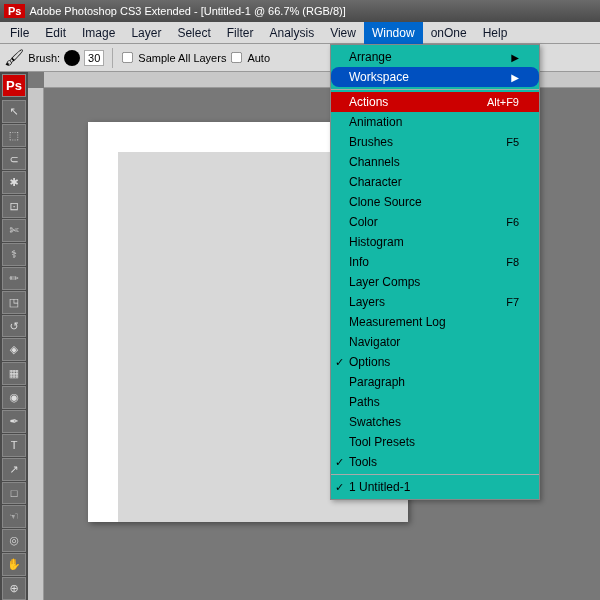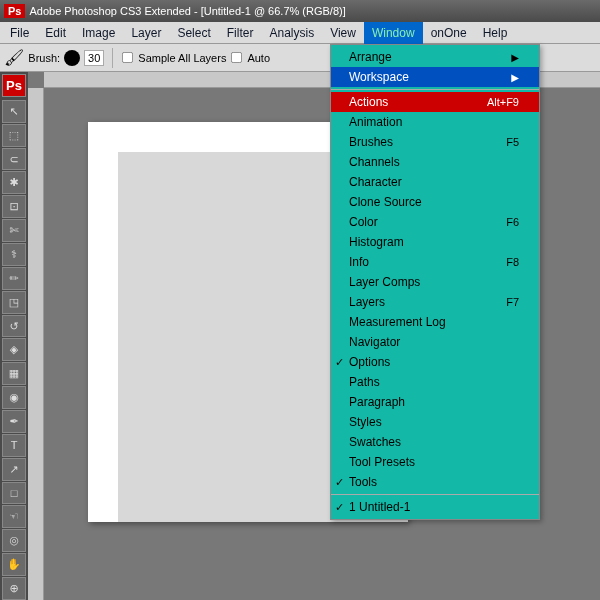--- a/index.html
+++ b/index.html
@@ -39,21 +39,21 @@
       padding: 2px 8px;
       cursor: pointer;
       color: #0f172a;
       font-size: 12px;
       height: 22px;
       display: flex;
       align-items: center;
     }
     .menu-item.active {
       background: #0066cc;
-      color: #86efac;
+      color: #ffffff;
       text-align: center;
     }
 
     
     .options-bar {
       background: #dcdcdc;
       height: 28px;
       display: flex;
       align-items: center;
       padding: 0 4px;
@@ -168,20 +168,21 @@
       white-space: nowrap;
       position: relative;
     }
     .menu-dropdown-item.highlighted {
       background: #cc0000;
       color: #fff;
     }
     .menu-dropdown-item.highlighted-blue {
       background: #0050c0;
       color: #fff;
+      border-radius: 8px;
     }
     .menu-dropdown-item .shortcut {
       margin-left: 20px;
       color: inherit;
       font-size: 11px;
     }
     .menu-dropdown-item .arrow {
       margin-left: 10px;
       font-size: 10px;
     }
@@ -338,30 +339,27 @@
     <div class="menu-dropdown-item">
       <span>Navigator</span>
     </div>
 
     <div class="menu-dropdown-item">
       <span class="check">✓</span>
       <span>Options</span>
     </div>
 
     <div class="menu-dropdown-item">
+      <span>Paragraph</span>
+    </div>
+
+    <div class="menu-dropdown-item">
       <span>Paths</span>
     </div>
 
-    <div class="menu-dropdown-item">
-      <span>Paragraph</span>
-    </div>
-
-    <div class="menu-dropdown-item">
-      <span>Styles</span>
-    </div>
 
     <div class="menu-dropdown-item">
       <span>Swatches</span>
     </div>
 
     <div class="menu-dropdown-item">
       <span>Tool Presets</span>
     </div>
 
     <div class="menu-dropdown-item">

